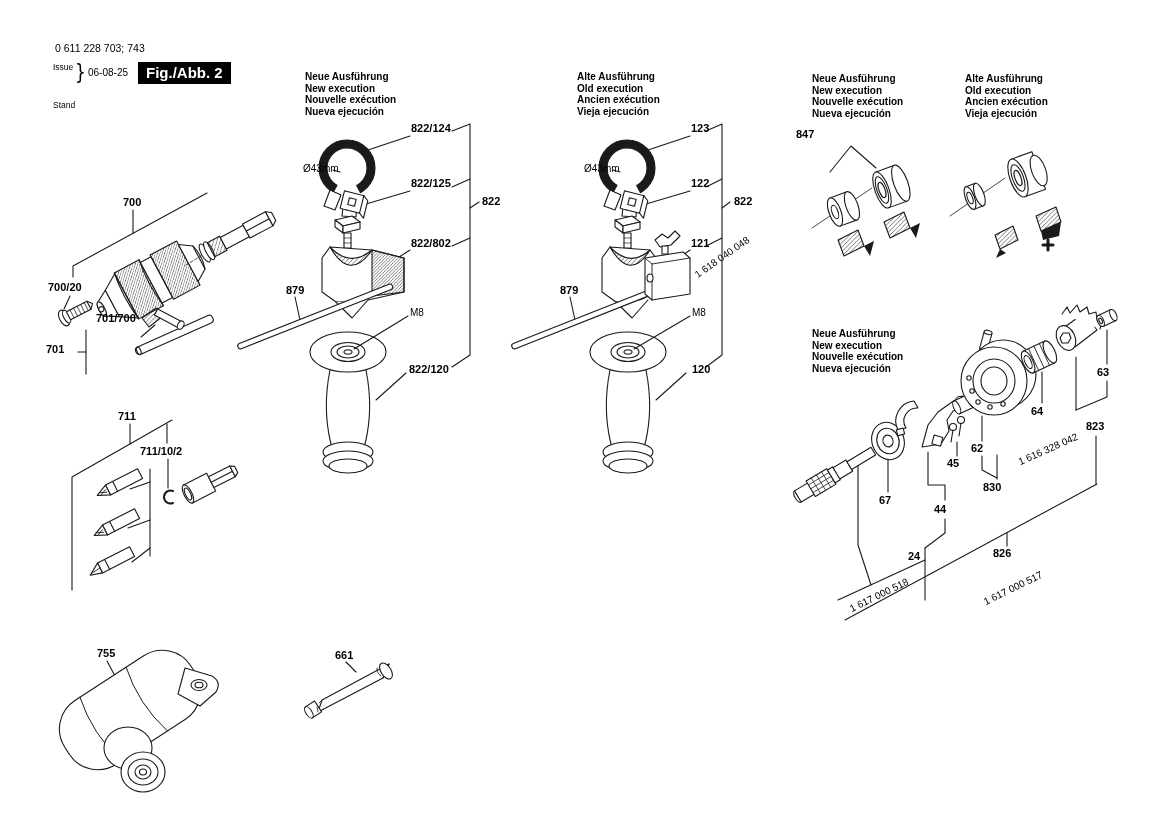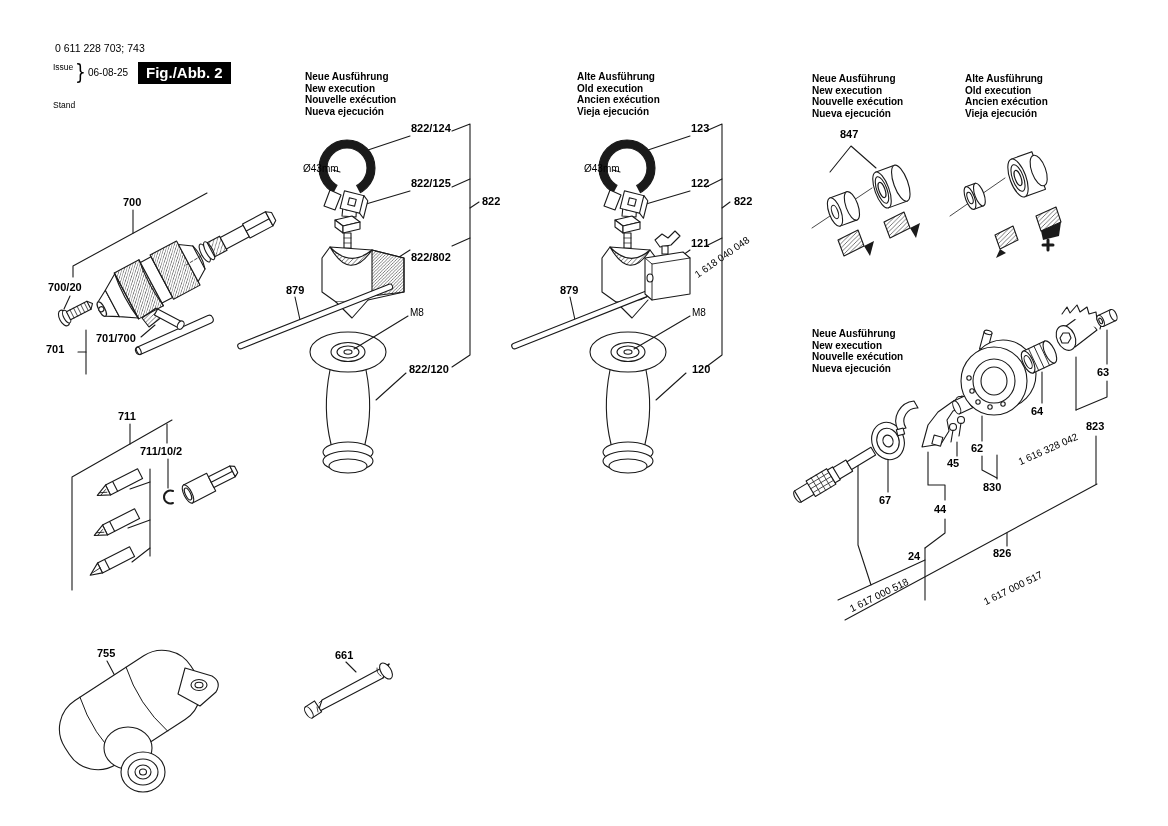--- a/index.html
+++ b/index.html
@@ -429,47 +429,47 @@
 </div>
 <div class="hdr" style="left:812px;top:328px;">
   <div>Neue Ausführung</div>
       <div>New execution</div>
   <div>Nouvelle exécution</div>
       <div>Nueva ejecución</div>
 </div>
 
 <div class="lbl" style="left:123px;top:196px;">700</div>
 <div class="lbl" style="left:48px;top:281px;">700/20</div>
-<div class="lbl" style="left:96px;top:332px;">701/700</div>
+<div class="lbl" style="left:96px;top:312px;">701/700</div>
 <div class="lbl" style="left:46px;top:343px;">701</div>
 <div class="lbl" style="left:118px;top:410px;">711</div>
 <div class="lbl" style="left:140px;top:445px;">711/10/2</div>
 <div class="lbl" style="left:97px;top:647px;">755</div>
 <div class="lbl" style="left:335px;top:649px;">661</div>
 
 <div class="lbl" style="left:411px;top:122px;">822/124</div>
 <div class="lbl sm" style="left:303px;top:163px;">Ø43mm</div>
 <div class="lbl" style="left:411px;top:177px;">822/125</div>
-<div class="lbl" style="left:411px;top:251px;">822/802</div>
+<div class="lbl" style="left:411px;top:237px;">822/802</div>
 <div class="lbl" style="left:482px;top:195px;">822</div>
 <div class="lbl" style="left:286px;top:284px;">879</div>
 <div class="lbl sm" style="left:410px;top:307px;">M8</div>
 <div class="lbl" style="left:409px;top:363px;">822/120</div>
 
 <div class="lbl" style="left:691px;top:122px;">123</div>
 <div class="lbl sm" style="left:584px;top:163px;">Ø43mm</div>
 <div class="lbl" style="left:691px;top:177px;">122</div>
 <div class="lbl" style="left:691px;top:237px;">121</div>
 <div class="lbl" style="left:734px;top:195px;">822</div>
 <div class="ord" style="left:722px;top:257px;transform:translate(-50%,-50%) rotate(-35deg);">1 618 040 048</div>
 <div class="lbl" style="left:560px;top:284px;">879</div>
 <div class="lbl sm" style="left:692px;top:307px;">M8</div>
 <div class="lbl" style="left:692px;top:363px;">120</div>
 
-<div class="lbl" style="left:840px;top:128px;">847</div>
+<div class="lbl" style="left:796px;top:128px;">847</div>
 
 <div class="lbl" style="left:1097px;top:366px;">63</div>
 <div class="lbl" style="left:1031px;top:405px;">64</div>
 <div class="lbl" style="left:1086px;top:420px;">823</div>
 <div class="ord" style="left:1048px;top:449px;transform:translate(-50%,-50%) rotate(-24deg);">1 616 328 042</div>
 <div class="lbl" style="left:971px;top:442px;">62</div>
 <div class="lbl" style="left:947px;top:457px;">45</div>
 <div class="lbl" style="left:983px;top:481px;">830</div>
 <div class="lbl" style="left:879px;top:494px;">67</div>
 <div class="lbl" style="left:934px;top:503px;">44</div>

